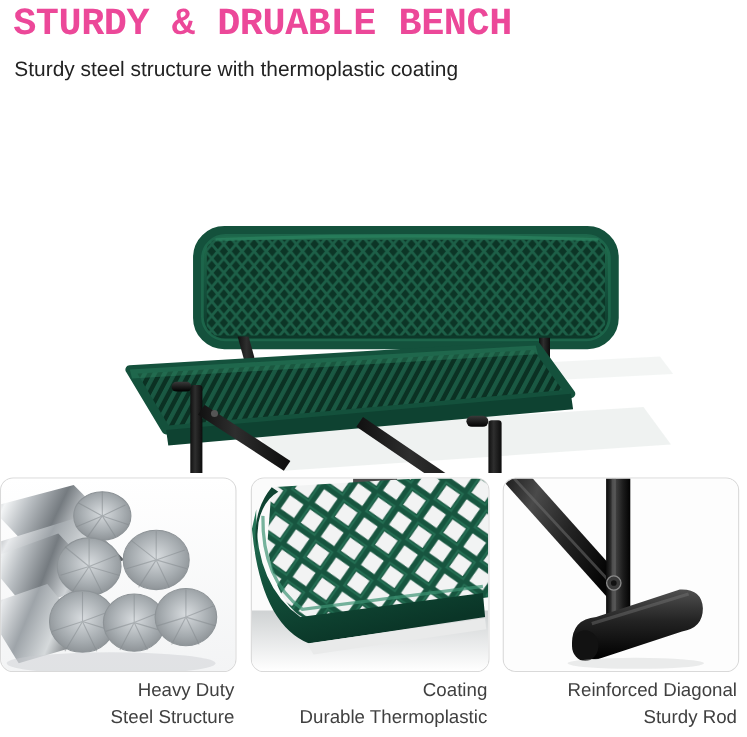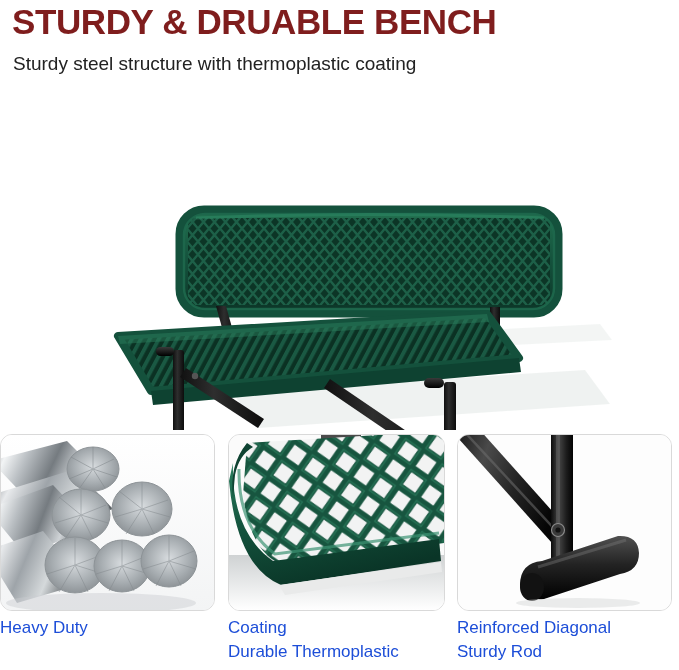--- a/index.html
+++ b/index.html
@@ -24,22 +24,23 @@
     height: 92px;
   }
   .hero-title {
     position: absolute;
     left: 12px;
     top: 2px;
     font-size: 35px;
     line-height: 40px;
     font-weight: bold;
     letter-spacing: -0.4px;
-    color: #7f1d1d;
+    color: #ec4899;
     white-space: nowrap;
+    font-family: Liberation Mono, monospace;
   }
   .hero-subtitle {
     position: absolute;
     left: 13px;
     top: 52px;
     font-size: 19px;
     line-height: 24px;
     font-weight: normal;
     color: #222222;
     white-space: nowrap;
@@ -88,24 +89,24 @@
   .feature.f1 .feature-thumb { width: 215px; }
   .feature.f2 .feature-thumb { width: 213px; }
 
   .feature-thumb svg { display: block; }
 
   .feature-caption {
     position: absolute;
     left: 0;
     top: 184px;
     width: 213px;
-    text-align: left;
+    text-align: right;
     font-size: 17px;
     line-height: 24px;
-    color: #1d4ed8;
+    color: #404040;
   }
   .feature.f1 .feature-caption { width: 215px; }
   .feature.f2 .feature-caption { width: 213px; }
   .caption-line { display: block; white-space: nowrap; }
 </style>
 </head>
 <body>
 
 <div class="header">
   <div class="hero-title">STURDY &amp; DRUABLE BENCH</div>
@@ -305,20 +306,21 @@
           <path d="M168 126 L180 151"></path>
             <path d="M168 126 L155 151"></path>
             <path d="M168 126 L142 134"></path>
         </g>
 
         <ellipse cx="100" cy="168" rx="95" ry="10" fill="#c9cdd0" opacity="0.45"></ellipse>
       </svg>
     </div>
     <div class="feature-caption">
       <span class="caption-line">Heavy Duty</span>
+      <span class="caption-line">Steel Structure</span>
     </div>
   </div>
 
   <div class="feature f1">
     <div class="feature-thumb">
       <svg width="215" height="175" viewBox="0 0 215 175">
         <defs>
           <pattern id="bigMesh" width="30" height="30" patternUnits="userSpaceOnUse" patternTransform="rotate(-10) scale(1.05)">
             <rect width="30" height="30" fill="#f2f3f3"></rect>
             <path d="M15 0 L30 15 L15 30 L0 15 Z" fill="none" stroke="#17553f" stroke-width="7" stroke-linejoin="round"></path>

